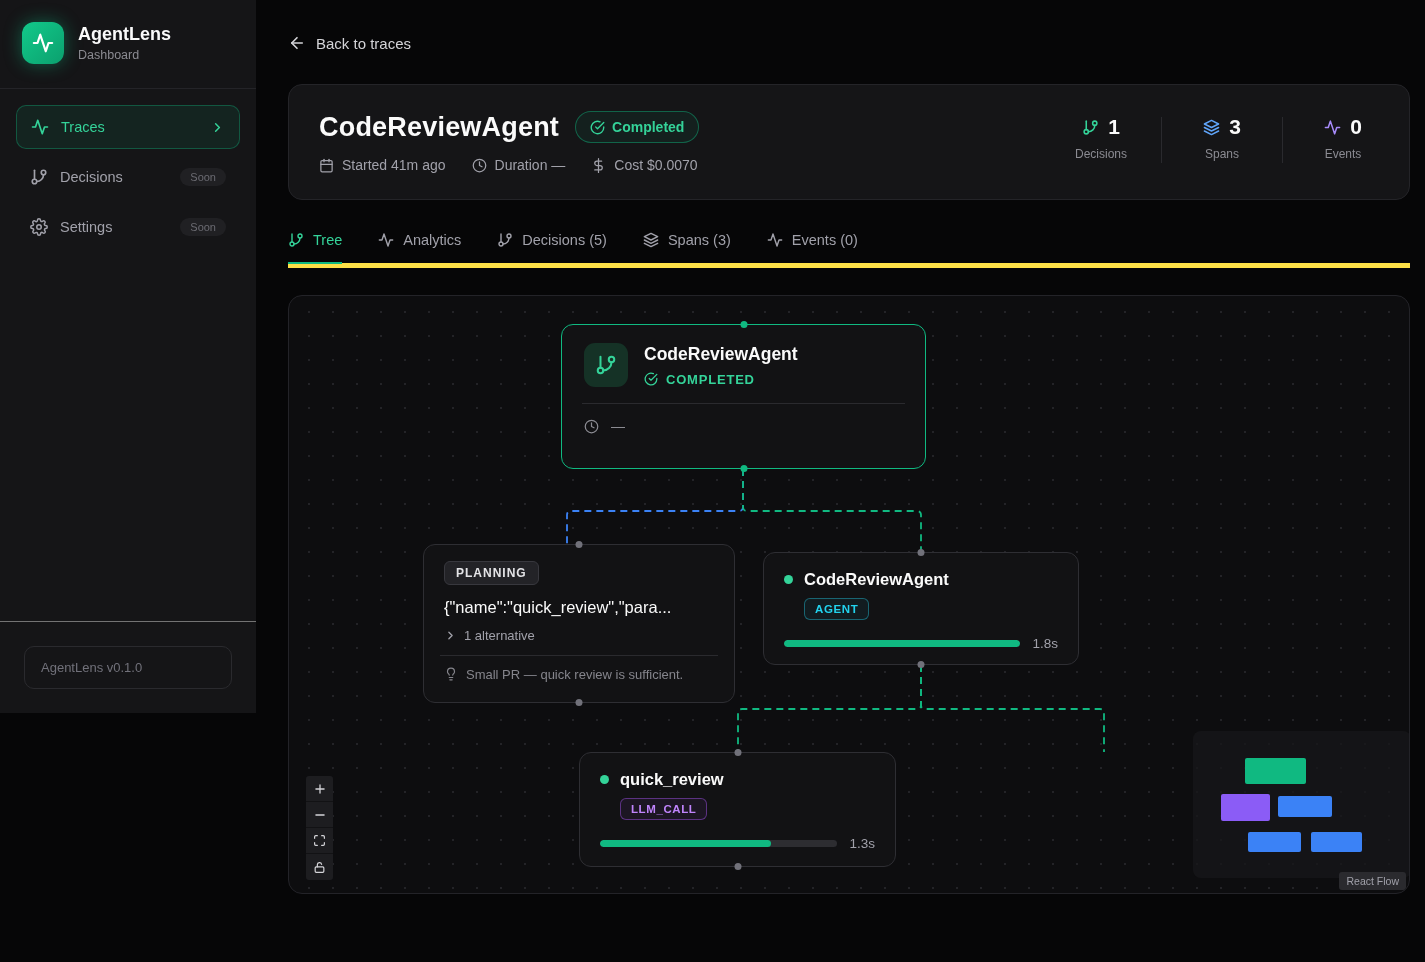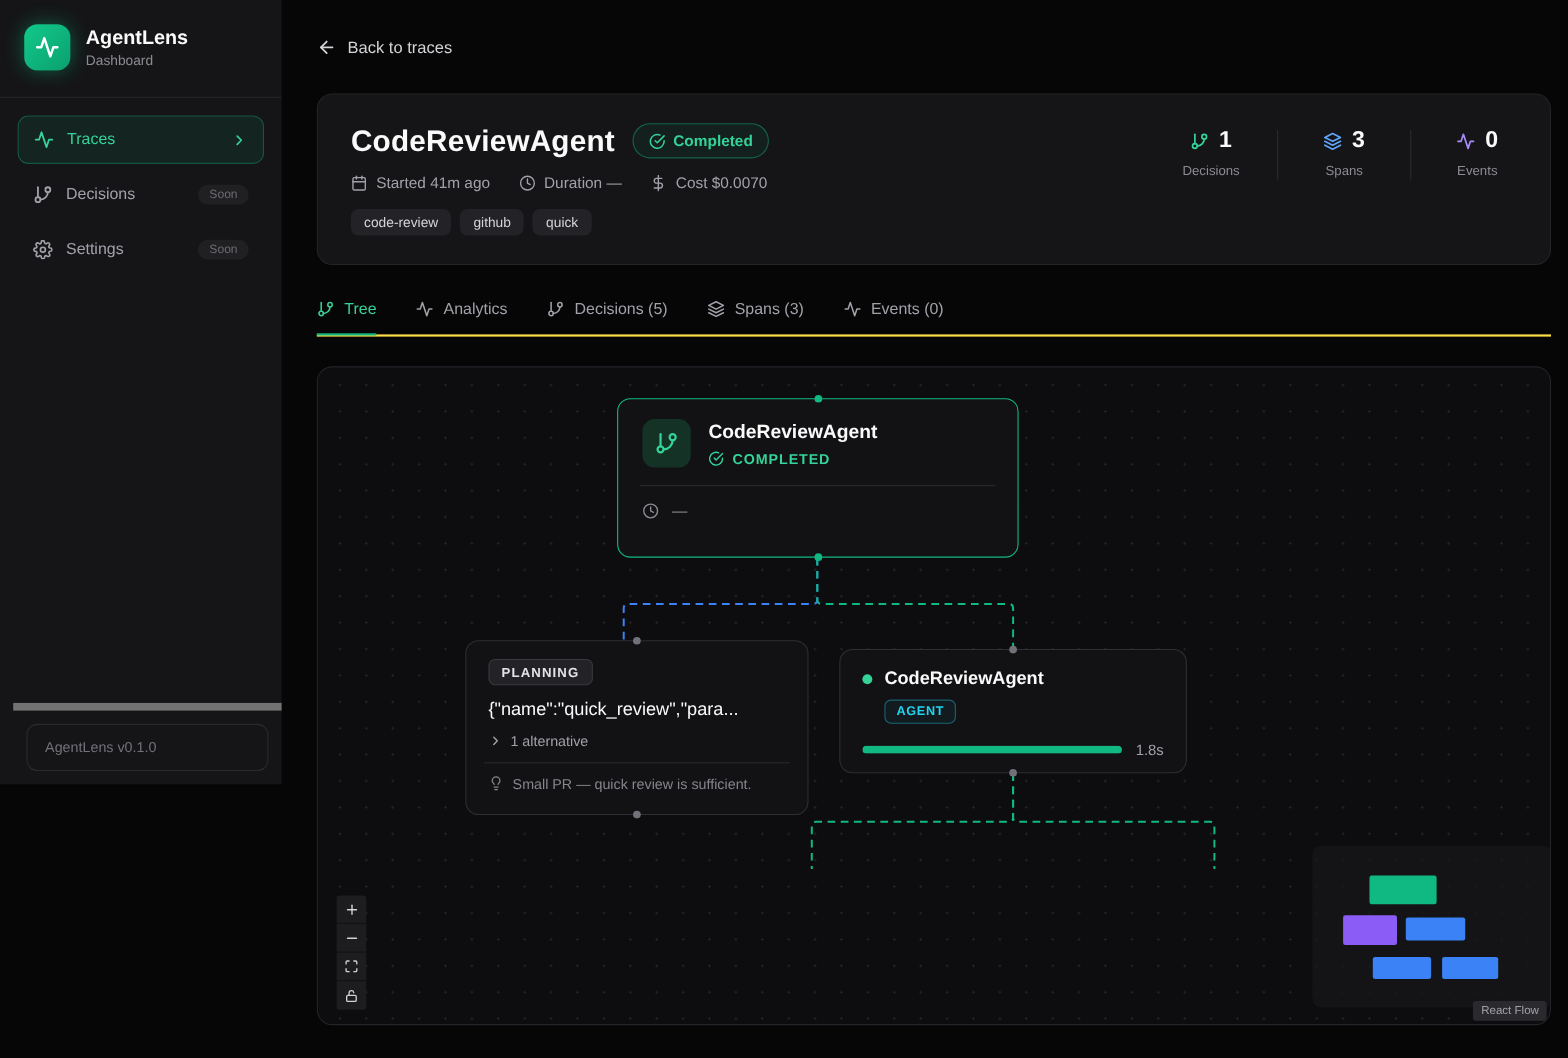--- a/index.html
+++ b/index.html
@@ -18,21 +18,21 @@
   .brand-name { font-size:18px; font-weight:bold; color:#fafafa; }
   .brand-sub { font-size:12.5px; color:#8b8b92; margin-top:3px; }
   .nav { padding:16px; display:flex; flex-direction:column; gap:6px; }
   .nav-item { display:flex; align-items:center; gap:12px; height:44px;
     padding:0 14px; border-radius:10px; font-size:14.5px; color:#a1a1aa; cursor:pointer; }
   .nav-item .grow { flex:1; }
   .nav-item.active { background:rgba(16,185,129,.09); border:1px solid rgba(16,185,129,.35);
     color:#34d399; }
   .soon { font-size:11px; color:#6b6b72; background:#202023; border-radius:999px;
     padding:3px 10px; }
-  .side-footer { margin-top:auto; border-top:7px solid #737373; padding:12px;margin-left:12px; }
+  .side-footer { margin-top:auto; border-top:1px solid #737373; padding:24px; }
   .version-box { border:1px solid #2a2a2e; border-radius:10px; padding:13px 16px;
     font-size:13px; color:#71717a; }
 
   
   .main { position:absolute; left:256px; top:0; right:0; padding:34px 15px 0 32px; }
   .back-link { display:inline-flex; align-items:center; gap:10px; color:#d4d4d8;
     font-size:15px; cursor:pointer; }
 
   .header-card { margin-top:28px; background:#151517; border:1px solid #242428;
     border-radius:14px; padding:26px 30px; display:flex; justify-content:space-between; }
@@ -47,21 +47,21 @@
   .tags-row { display:flex; gap:8px; margin-top:16px; }
   .tag { background:#232327; border-radius:7px; padding:5px 12px; font-size:12.5px;
     color:#d4d4d8; }
   .stats { display:flex; align-items:flex-start; padding-top:4px; }
   .stat { text-align:center; min-width:72px; }
   .stat-top { display:flex; align-items:center; justify-content:center; gap:9px; }
   .stat-num { font-size:21px; font-weight:bold; color:#fafafa; }
   .stat-label { font-size:12px; color:#8b8b92; margin-top:8px; }
   .stat-div { width:1px; height:46px; background:#2a2a2e; margin:2px 24px 0 24px; }
 
-  .tabs { display:flex; gap:36px; margin-top:32px; border-bottom:2px solid #fde047; }
+  .tabs { display:flex; gap:36px; margin-top:32px; border-bottom:5px solid #fde047; }
   .tab { display:flex; align-items:center; gap:9px; padding-bottom:14px; font-size:14.5px;
     color:#a1a1aa; cursor:pointer; border-bottom:2px solid transparent; margin-bottom:-1px; }
   .tab.active { color:#34d399; border-bottom-color:#10b981; }
 
   
   .canvas { position:relative; margin-top:27px; height:599px; background:#0d0d0f;
     border:1px solid #232328; border-radius:14px; overflow:hidden;
     background-image:radial-gradient(#232327 1.2px, transparent 1.2px);
     background-size:24px 24px; background-position:8px 4px; }
   .edges { position:absolute; inset:0; z-index:0; }
@@ -237,25 +237,20 @@
         </span>
         <span class="meta-item">
           <span>
             <svg width="15" height="15" viewBox="0 0 24 24" fill="none" stroke="currentColor" stroke-width="2" stroke-linecap="round" stroke-linejoin="round">
                 <line x1="12" y1="1" x2="12" y2="23"></line>
                 <path d="M17 5H9.5a3.5 3.5 0 0 0 0 7h5a3.5 3.5 0 0 1 0 7H6"></path>
               </svg>
           </span>
           <span>Cost $0.0070</span>
         </span>
-      </div>
-      <div class="tags-row">
-        <span class="tag">code-review</span>
-        <span class="tag">github</span>
-        <span class="tag">quick</span>
       </div>
     </div>
     <div class="stats">
       <div class="stat">
         <div class="stat-top">
           <span style="color:#34d399">
             <svg width="17" height="17" viewBox="0 0 24 24" fill="none" stroke="currentColor" stroke-width="2.2" stroke-linecap="round" stroke-linejoin="round">
                 <line x1="6" y1="3" x2="6" y2="15"></line>
                 <circle cx="18" cy="6" r="3"></circle>
                 <circle cx="6" cy="18" r="3"></circle>
@@ -429,20 +424,35 @@
       <span class="span-badge badge-agent">AGENT</span>
       <div class="progress-row">
         <div class="track">
             <div class="fill" style="width: 100%;"></div>
           </div>
         <span class="dur">1.8s</span>
       </div>
       <span class="handle bottom"></span>
     </div>
 
+    <div class="node node-span node-llm">
+      <span class="handle top"></span>
+      <div class="span-head">
+        <span class="dot"></span>
+        <span class="span-title">quick_review</span>
+      </div>
+      <span class="span-badge badge-llm">LLM_CALL</span>
+      <div class="progress-row">
+        <div class="track">
+            <div class="fill" style="width: 72%;"></div>
+          </div>
+        <span class="dur">1.3s</span>
+      </div>
+      <span class="handle bottom"></span>
+    </div>
 
 
     <div class="controls">
       <div class="ctrl-btn">
         <svg width="14" height="14" viewBox="0 0 24 24" fill="none" stroke="currentColor" stroke-width="2.2" stroke-linecap="round">
             <line x1="12" y1="5" x2="12" y2="19"></line>
             <line x1="5" y1="12" x2="19" y2="12"></line>
           </svg>
       </div>
       <div class="ctrl-btn">

